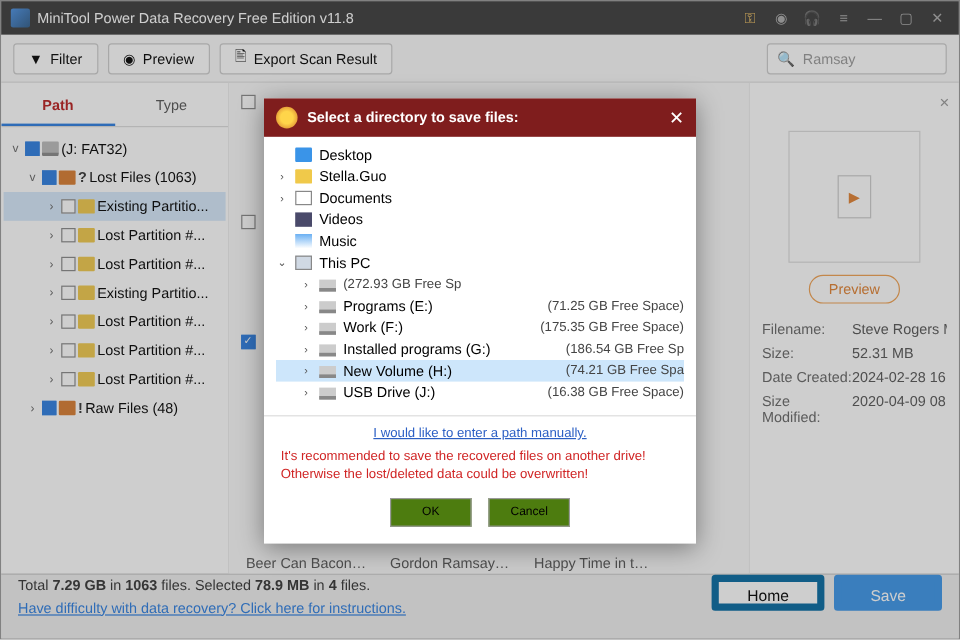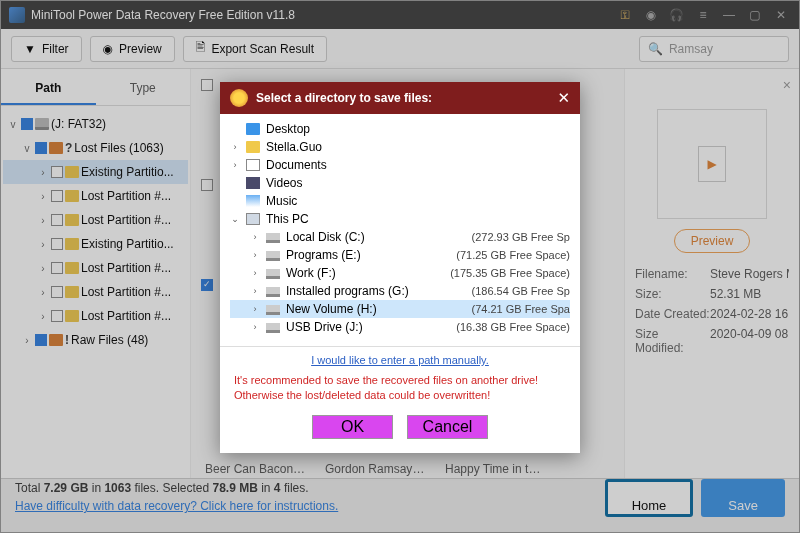--- a/index.html
+++ b/index.html
@@ -9,21 +9,21 @@
 .titlebar .logo{width:16px;height:16px;background:linear-gradient(135deg,#4a90e2,#2e5c8a);border-radius:2px}
 .titlebar .title{flex:1;font-size:12px}
 .titlebar .tbtn{width:20px;height:20px;display:flex;align-items:center;justify-content:center;color:#aaa;cursor:pointer}
 .toolbar{height:40px;background:#fafafa;border-bottom:1px solid #ddd;display:flex;align-items:center;padding:0 10px;gap:8px}
 .btn{height:26px;padding:0 12px;background:#fff;border:1px solid #ccc;border-radius:3px;display:flex;align-items:center;gap:6px;cursor:pointer;font-size:12px}
 .search{margin-left:auto;width:150px;height:26px;border:1px solid #ccc;border-radius:3px;background:#fff;display:flex;align-items:center;padding:0 8px;color:#999;gap:6px}
 .body{flex:1;display:flex;background:#fff;overflow:hidden}
 .left{width:190px;border-right:1px solid #eee;padding-top:4px;overflow:hidden}
 .tabs{display:flex;border-bottom:1px solid #ddd}
 .tab{flex:1;text-align:center;padding:8px 0;cursor:pointer;color:#555}
-.tab.active{color:#000000;border-bottom:2px solid #2b7de0;font-weight:600}
+.tab.active{color:#b91c1c;border-bottom:2px solid #2b7de0;font-weight:600}
 .tree{padding:6px 2px;font-size:12px}
 .trow{display:flex;align-items:center;height:24px;padding-left:4px;gap:2px;white-space:nowrap;overflow:hidden;cursor:pointer}
 .trow.sel{background:#d6e9fb}
 .chev{width:12px;color:#666;font-size:10px;text-align:center}
 .cb{width:12px;height:12px;border:1px solid #888;background:#fff;flex-shrink:0}
 .cb.on{background:#2b7de0;border-color:#2b7de0}
 .fico{width:14px;height:12px;background:#f0c94a;border-radius:1px;flex-shrink:0}
 .fico.dk{background:#d4a72c}
 .disk{width:14px;height:12px;background:#bbb;border-radius:1px;flex-shrink:0;border-bottom:3px solid #888}
 .main{flex:1;position:relative;background:#fafafa}
@@ -32,21 +32,21 @@
 .pbox{width:110px;height:110px;border:1px solid #ddd;margin:30px auto 10px;display:flex;align-items:center;justify-content:center;background:#fff}
 .pico{width:28px;height:36px;border:1px solid #ccc;display:flex;align-items:center;justify-content:center}
 .pbtn{display:block;margin:4px auto 14px;padding:4px 16px;border:1px solid #f0a050;color:#e08030;border-radius:12px;background:#fff;cursor:pointer}
 .meta{font-size:11px;color:#555}
 .meta .row{display:flex;margin-bottom:6px}
 .meta .k{width:75px;color:#666}
 .meta .v{flex:1;white-space:nowrap;overflow:hidden}
 .status{height:54px;background:#efefef;border-top:1px solid #ccc;display:flex;align-items:flex-start;padding:0 14px}
 .sl{flex:1;font-size:11px;color:#333;line-height:1.5}
 .sl a{color:#2b7de0;text-decoration:underline;cursor:pointer}
-.sbtn{height:30px;padding:16px 24px;border:3px solid #0369a1;background:#fff;border-radius:3px;margin-left:8px;cursor:pointer;font-size:13px}
+.sbtn{height:30px;padding:4px 24px;border:6px solid #0369a1;background:#fff;border-radius:3px;margin-left:8px;cursor:pointer;font-size:13px}
 .sbtn.primary{background:#3a94e8;color:#fff;border-color:#3a94e8}
 .modal-wrap{position:absolute;inset:0;background:rgba(60,60,60,0.25);display:flex;align-items:flex-start;justify-content:center;padding-top:82px}
 .modal{width:360px;background:#fff;box-shadow:0 4px 20px rgba(0,0,0,0.4)}
 .mtitle{height:32px;background:#7f1d1d;color:#fff;display:flex;align-items:center;padding:0 10px;gap:8px}
 .mtitle .mx{margin-left:auto;cursor:pointer;font-size:15px}
 .mlogo{width:18px;height:18px;background:radial-gradient(circle,#ffd54a 40%,#e8a33a 70%);border-radius:50%}
 .mbody{padding:6px 10px 10px;max-height:260px;overflow:hidden;border-bottom:1px solid #ddd}
 .drow{display:flex;align-items:center;height:18px;gap:6px;white-space:nowrap;cursor:pointer;font-size:11px}
 .drow.sel{background:#cde6fb}
 .dchev{width:10px;font-size:9px;color:#555;text-align:center}
@@ -57,21 +57,21 @@
 .i-music{background:linear-gradient(#6ab0f3,#fff)}
 .i-video{background:#4a4a6a}
 .i-pc{background:#d0d9e4;border:1px solid #888}
 .i-drive{background:#ccc;border-bottom:3px solid #888;height:10px;margin-top:2px}
 .dlabel{flex:1;overflow:hidden}
 .dspace{color:#444;font-size:11px}
 .mlink{text-align:center;padding:6px 12px 2px}
 .mlink a{color:#2b5fc4;text-decoration:underline;font-size:11px;cursor:pointer}
 .mwarn{color:#d02525;font-size:11px;padding:4px 14px 8px;line-height:1.35}
 .macts{display:flex;justify-content:center;gap:14px;padding:4px 0 14px}
-.macts button{width:81px;height:24px;border:1px solid #999;background:#d946ef;cursor:pointer;font-size:16px}
+.macts button{width:68px;height:24px;border:1px solid #999;background:#4d7c0f;cursor:pointer;font-size:10px}
 .filecards{position:absolute;bottom:2px;left:14px;display:flex;gap:18px;color:#555;font-size:11px}
 .filecards div{width:102px;white-space:nowrap;overflow:hidden;text-overflow:ellipsis}
 .checks{position:absolute;left:10px;top:10px}
 .checks .cb{margin-bottom:88px;display:block}
 </style>
 </head>
 <body>
 
 <div class="win">
   <div class="titlebar">
@@ -262,21 +262,20 @@
           <span class="dlabel">Music</span>
         </div>
         <div class="drow">
           <span class="dchev">⌄</span>
           <span class="dico i-pc"></span>
           <span class="dlabel">This PC</span>
         </div>
         <div class="drow" style="padding-left: 20px;">
           <span class="dchev">›</span>
           <span class="dico i-drive"></span>
-          <span class="dlabel">Local Disk (C:)</span>
           <span class="dspace">(272.93 GB Free Sp</span>
         </div>
         <div class="drow" style="padding-left: 20px;">
           <span class="dchev">›</span>
           <span class="dico i-drive"></span>
           <span class="dlabel">Programs (E:)</span>
           <span class="dspace">(71.25 GB Free Space)</span>
         </div>
         <div class="drow" style="padding-left: 20px;">
           <span class="dchev">›</span>

